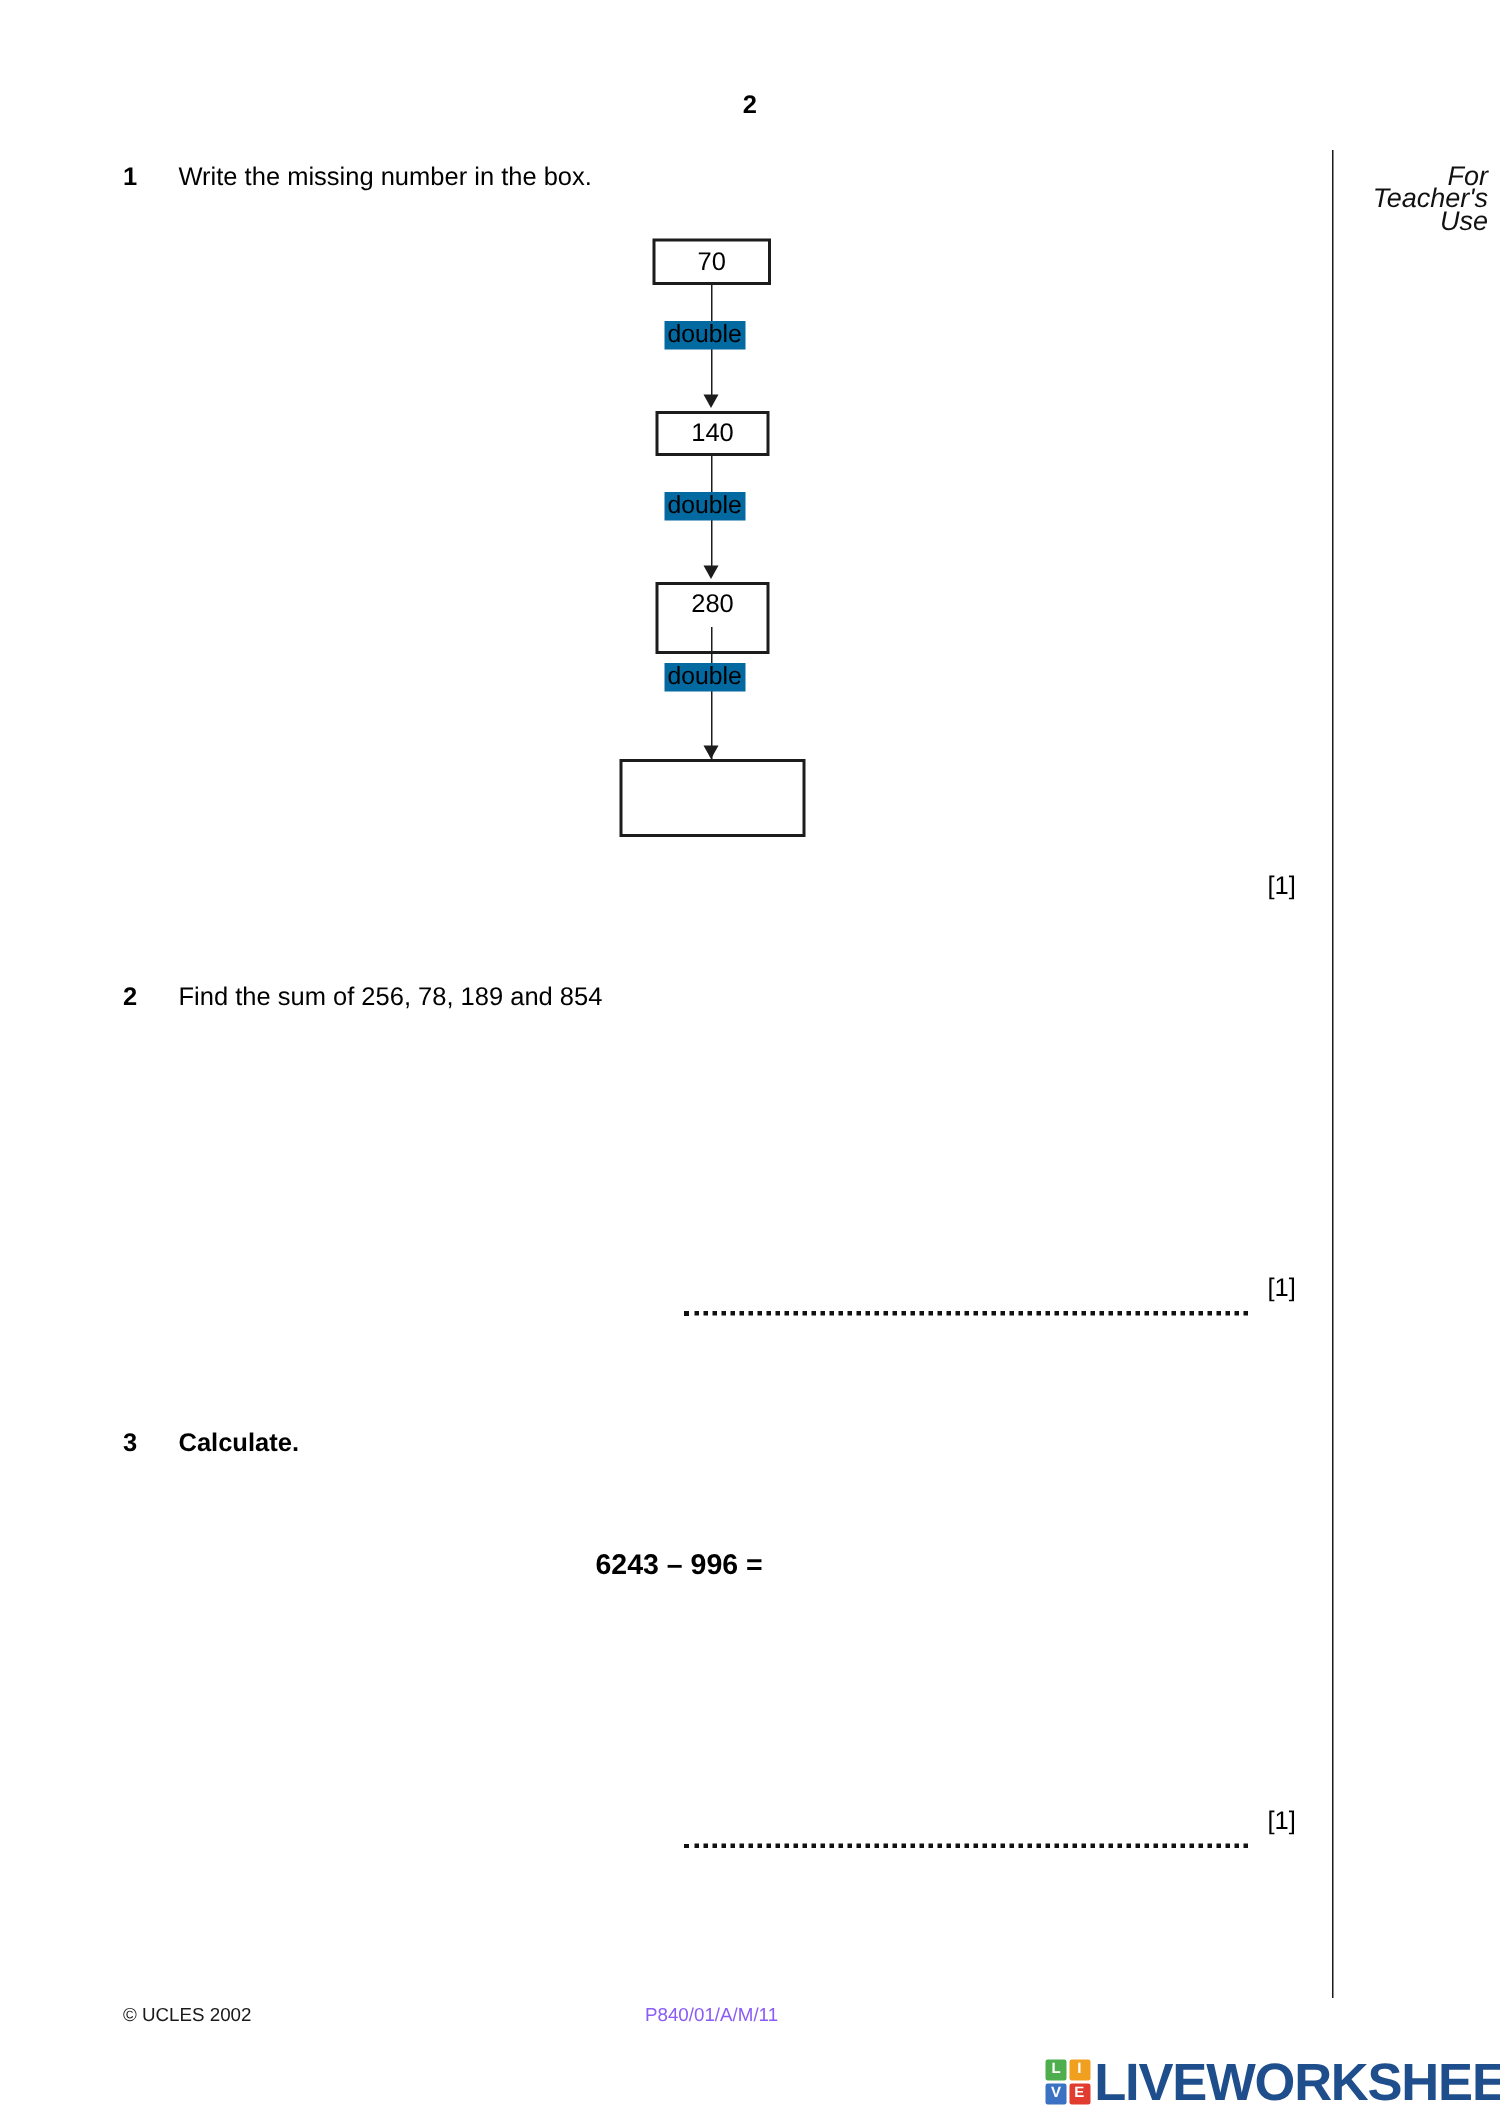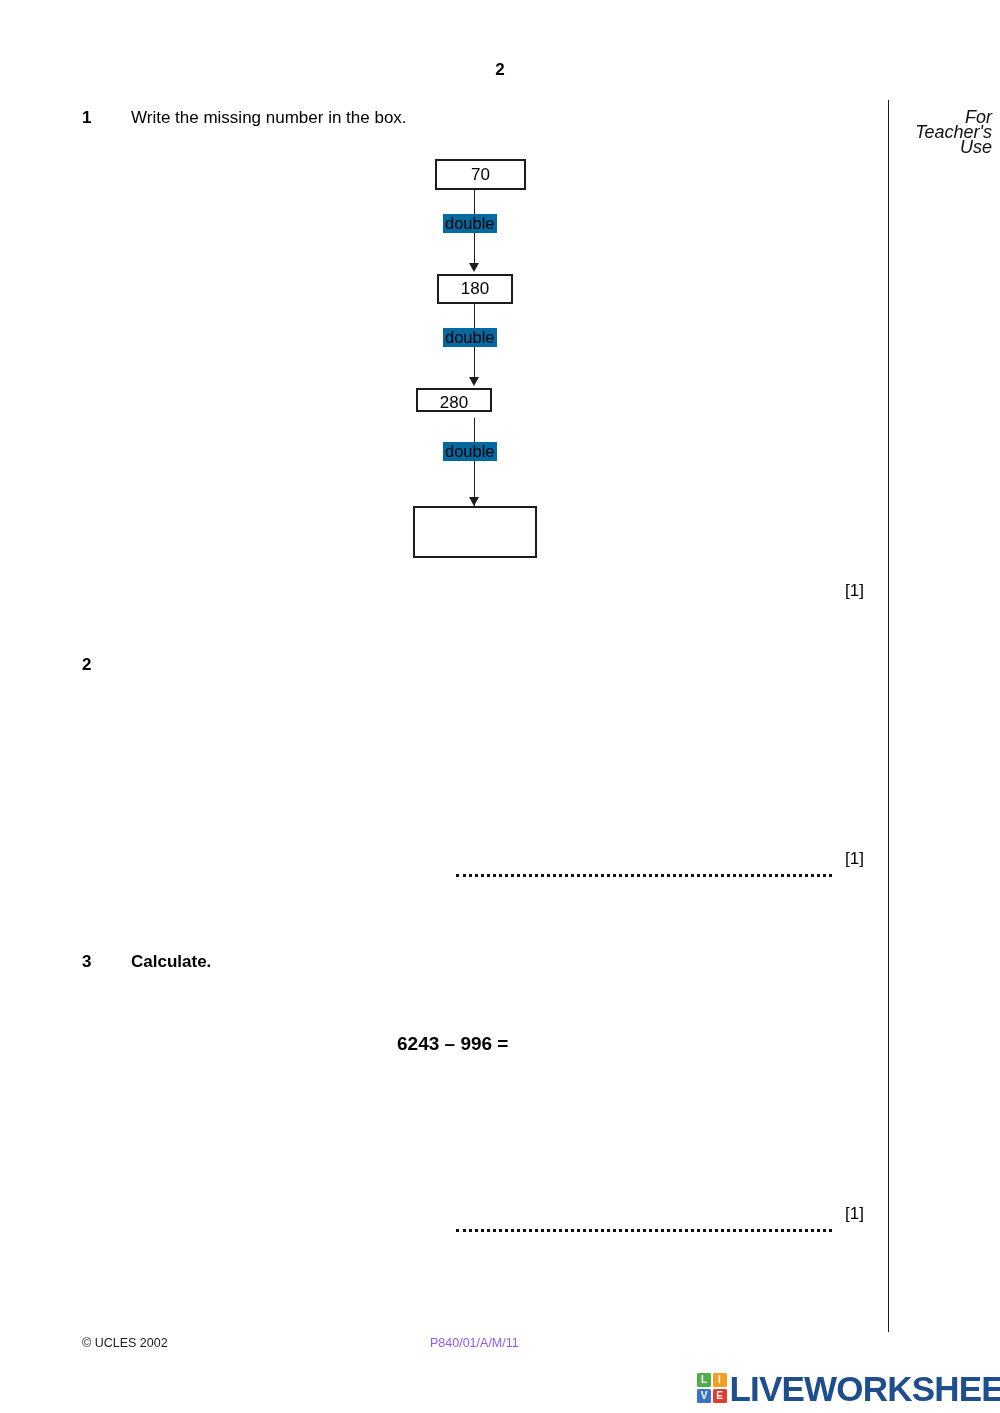--- a/index.html
+++ b/index.html
@@ -57,21 +57,20 @@
     position: absolute;
     font-size: 17px;
     font-weight: bold;
     left: 82px;
   }
   .q-text {
     position: absolute;
     font-size: 17px;
     left: 119px;
     white-space: nowrap;
-    margin-left: 12px;
   }
 
   
   .flow {
     position: absolute;
     left: 0;
     top: 0;
   }
   .flow-box {
     position: absolute;
@@ -184,44 +183,45 @@
     <div>For</div>
     <div>Teacher's</div>
     <div>Use</div>
   </div>
 
   <div class="q-num" style="top:108px;">1</div>
   <div class="q-text" style="top:108px;">Write the missing number in the box.</div>
 
   <div class="flow">
 
-    <div class="flow-box" style="left:435px; top:159px; width:91px; height:31px; line-height:27px;">70</div>
+    <div class="flow-box" style="left:435px; top:159px; width:79px; height:31px; line-height:27px;">70</div>
 
     <div class="flow-line" style="left:474px; top:190px; height:78px;"></div>
     <div class="flow-arrowhead" style="left:469px; top:263px;"></div>
     <div class="flow-label" style="left:443px; top:214px;">double</div>
 
-    <div class="flow-box" style="left:437px; top:274px; width:76px; height:30px; line-height:26px;">180</div>
+    <div class="flow-box" style="left:437px; top:274px; width:76px; height:30px; line-height:26px;">140</div>
 
     <div class="flow-line" style="left:474px; top:304px; height:78px;"></div>
     <div class="flow-arrowhead" style="left:469px; top:377px;"></div>
     <div class="flow-label" style="left:443px; top:328px;">double</div>
 
-    <div class="flow-box" style="left:416px; top:388px; width:76px; height:24px; line-height:26px;">280</div>
+    <div class="flow-box" style="left:437px; top:388px; width:76px; height:48px; line-height:26px;">280</div>
 
     <div class="flow-line" style="left:474px; top:418px; height:88px;"></div>
     <div class="flow-arrowhead" style="left:469px; top:497px;"></div>
     <div class="flow-label" style="left:443px; top:442px;">double</div>
 
     <div class="flow-box" style="left:413px; top:506px; width:124px; height:52px; line-height:48px;"></div>
   </div>
 
   <div class="marks" style="left:845px; top:581px;">[1]</div>
 
   <div class="q-num" style="top:655px;">2</div>
+  <div class="q-text" style="top:655px;">Find the sum of 256, 78, 189 and 854</div>
 
   <div class="dotline" style="left:456px; top:874px; width:376px;"></div>
   <div class="marks" style="left:845px; top:849px;">[1]</div>
 
   <div class="q-num" style="top:952px;">3</div>
   <div class="q-text" style="top:952px;font-weight:bold;">Calculate.</div>
 
   <div class="expression" style="left:397px; top:1033px;font-weight:bold;">6243 – 996 =</div>
 
   <div class="dotline" style="left:456px; top:1229px; width:376px;"></div>

